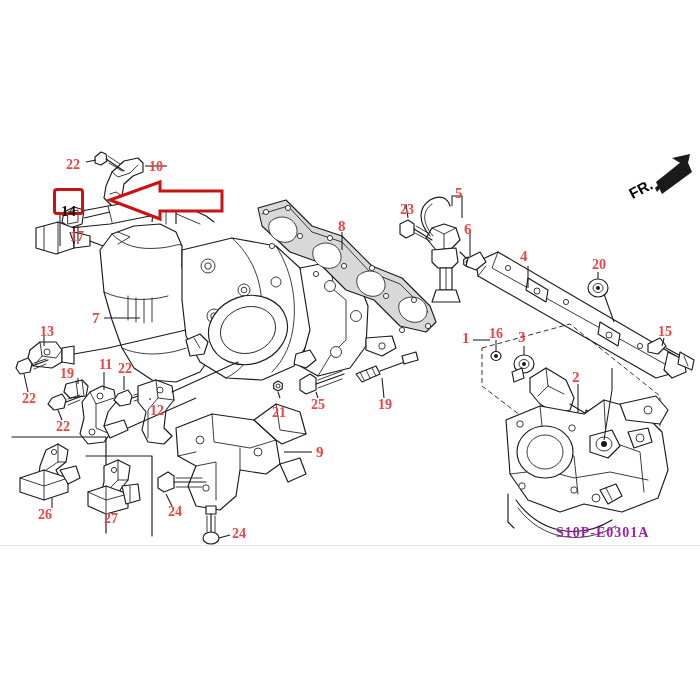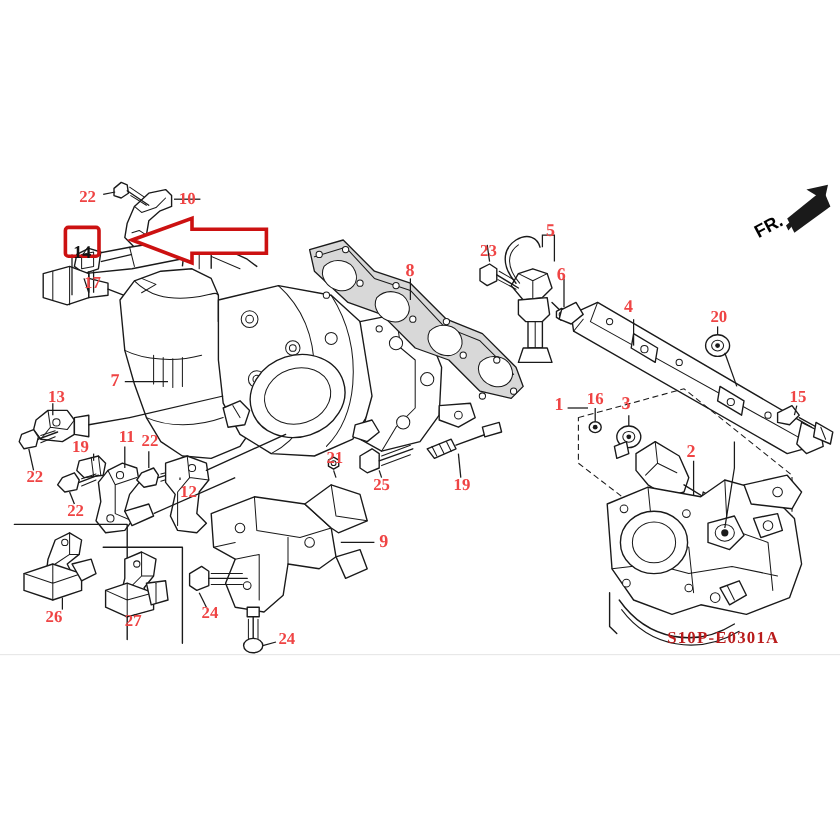--- a/index.html
+++ b/index.html
@@ -51,21 +51,21 @@
     font-family:"Liberation Sans",sans-serif;
     font-weight:bold;font-size:15px;color:#000000;
     transform:rotate(-28deg);
     transform-origin:left bottom;
   }
   .partnum{
     position:absolute;
     font-family:"Liberation Serif",serif;
     font-weight:bold;font-size:14px;
     letter-spacing:1px;
-    color:#b91c1c;
+    color:#a21caf;
   }
 </style>
 </head>
 <body>
 
 <div id="stage">
 
   <svg id="diagram" viewBox="0 0 700 700">
     <defs>
       <style>
@@ -488,21 +488,21 @@
   <div class="lbl m" style="left:60px;top:367px;">19</div>
   <div class="lbl m" style="left:99px;top:358px;">11</div>
   <div class="lbl m" style="left:118px;top:362px;">22</div>
   <div class="lbl m" style="left:56px;top:420px;">22</div>
   <div class="lbl m" style="left:134px;top:404px;margin-left:16px;">12</div>
   <div class="lbl m" style="left:38px;top:508px;">26</div>
   <div class="lbl m" style="left:104px;top:512px;">27</div>
   <div class="lbl m" style="left:168px;top:505px;">24</div>
   <div class="lbl m" style="left:232px;top:527px;">24</div>
   <div class="lbl l" style="left:316px;top:445px;">9</div>
-  <div class="lbl m" style="left:272px;top:376px;text-align:center;">21</div>
+  <div class="lbl m" style="left:272px;top:406px;text-align:center;">21</div>
   <div class="lbl m" style="left:311px;top:398px;">25</div>
   <div class="lbl m" style="left:378px;top:398px;">19</div>
   <div class="lbl l" style="left:338px;top:219px;">8</div>
   <div class="lbl m" style="left:400px;top:203px;text-align:right;">23</div>
   <div class="lbl l" style="left:455px;top:186px;">5</div>
   <div class="lbl l" style="left:464px;top:222px;">6</div>
   <div class="lbl l" style="left:520px;top:249px;">4</div>
   <div class="lbl m" style="left:592px;top:258px;text-align:center;">20</div>
   <div class="lbl l" style="left:462px;top:331px;">1</div>
   <div class="lbl m" style="left:489px;top:327px;">16</div>

